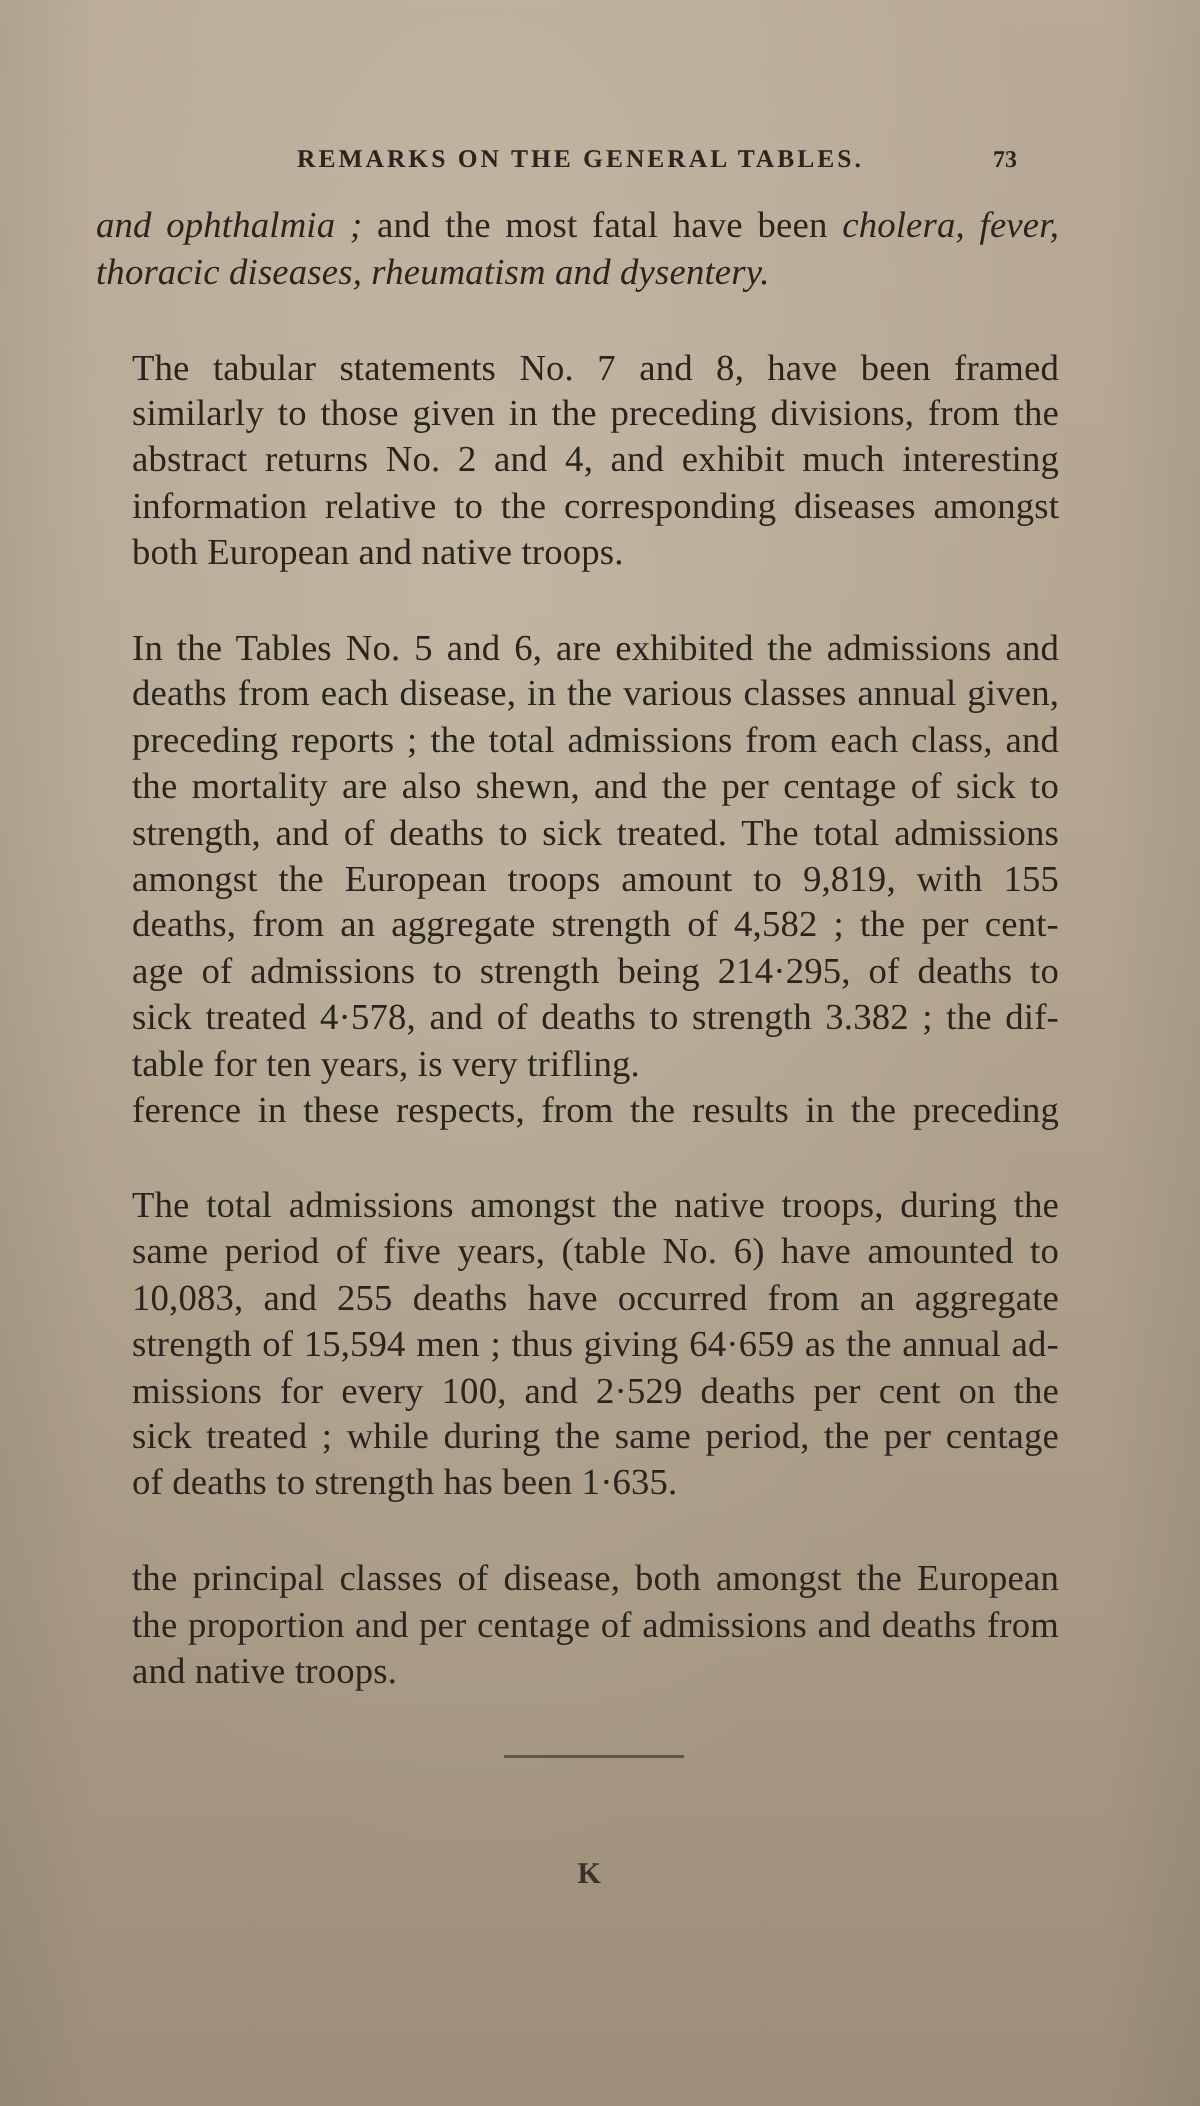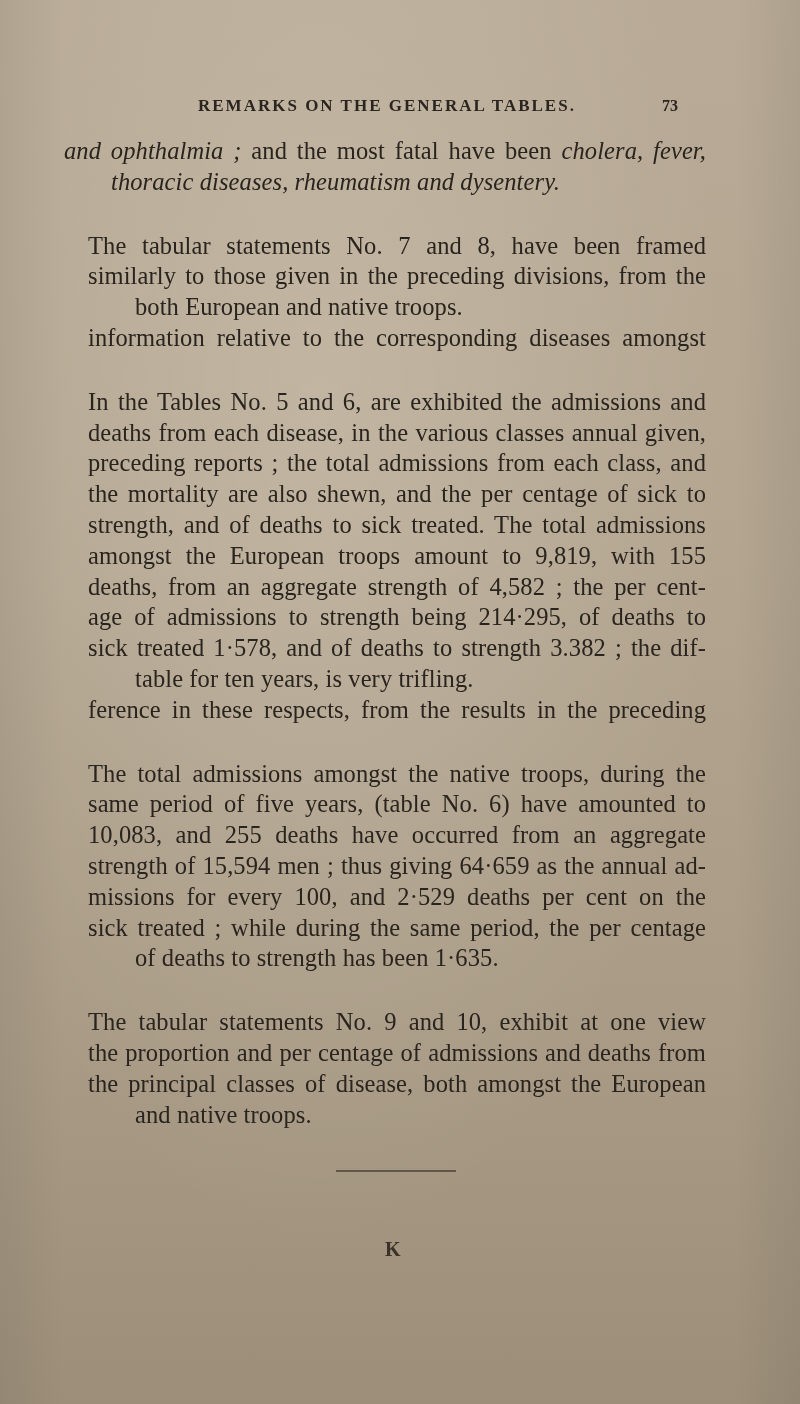--- a/index.html
+++ b/index.html
@@ -64,21 +64,20 @@
       text-indent: 24px;
     }
     .para .line {
       display: block;
       text-align: justify;
       text-align-last: justify;
       white-space: nowrap;
     }
     .para .line.last {
       text-align-last: left;
-      margin-left: 47px;
     }
     em { font-style: italic; }
     .rule {
       position: absolute;
       top: 1170px;
       left: 336px;
       width: 120px;
       height: 2px;
       background: #4a4138;
       opacity: 0.75;
@@ -103,48 +102,48 @@
   </div>
 
   <div class="text-block">
     <div class="para">
         <span class="line"><em>and ophthalmia ;</em><span> and the most fatal have been </span><em>cholera, fever,</em></span>
         <span class="line last"><em>thoracic diseases, rheumatism and dysentery.</em></span>
       </div>
     <div class="para indent">
         <span class="line"><span>The tabular statements No. 7 and 8, have been framed</span></span>
         <span class="line"><span>similarly to those given in the preceding divisions, from the</span></span>
+        <span class="line"><span>abstract returns No. 2 and 4, and exhibit much interesting</span></span>
+        <span class="line"><span>information relative to the corresponding diseases amongst</span></span>
         <span class="line last"><span>both European and native troops.</span></span>
-        <span class="line"><span>information relative to the corresponding diseases amongst</span></span>
       </div>
     <div class="para indent">
         <span class="line"><span>In the Tables No. 5 and 6, are exhibited the admissions and</span></span>
         <span class="line"><span>deaths from each disease, in the various classes annual given,</span></span>
         <span class="line"><span>preceding reports ; the total admissions from each class, and</span></span>
         <span class="line"><span>the mortality are also shewn, and the per centage of sick to</span></span>
         <span class="line"><span>strength, and of deaths to sick treated. The total admissions</span></span>
         <span class="line"><span>amongst the European troops amount to 9,819, with 155</span></span>
         <span class="line"><span>deaths, from an aggregate strength of 4,582 ; the per cent-</span></span>
         <span class="line"><span>age of admissions to strength being 214·295, of deaths to</span></span>
-        <span class="line"><span>sick treated 1·578, and of deaths to strength 3.382 ; the dif-</span></span>
+        <span class="line"><span>sick treated 4·578, and of deaths to strength 3.382 ; the dif-</span></span>
         <span class="line last"><span>table for ten years, is very trifling.</span></span>
         <span class="line"><span>ference in these respects, from the results in the preceding</span></span>
       </div>
     <div class="para indent">
         <span class="line"><span>The total admissions amongst the native troops, during the</span></span>
         <span class="line"><span>same period of five years, (table No. 6) have amounted to</span></span>
         <span class="line"><span>10,083, and 255 deaths have occurred from an aggregate</span></span>
         <span class="line"><span>strength of 15,594 men ; thus giving 64·659 as the annual ad-</span></span>
         <span class="line"><span>missions for every 100, and 2·529 deaths per cent on the</span></span>
         <span class="line"><span>sick treated ; while during the same period, the per centage</span></span>
         <span class="line last"><span>of deaths to strength has been 1·635.</span></span>
       </div>
     <div class="para indent">
-        <span class="line"><span>The tabular statements No. 9 and 10, exhibit at one view</span></span>
+        <span class="line"><span>the principal classes of disease, both amongst the European</span></span>
         <span class="line"><span>the proportion and per centage of admissions and deaths from</span></span>
-        <span class="line"><span>the principal classes of disease, both amongst the European</span></span>
         <span class="line last"><span>and native troops.</span></span>
       </div>
   </div>
 
   <div class="rule"></div>
   <div class="signature">K</div>
 </div>
 
 </body></html>

